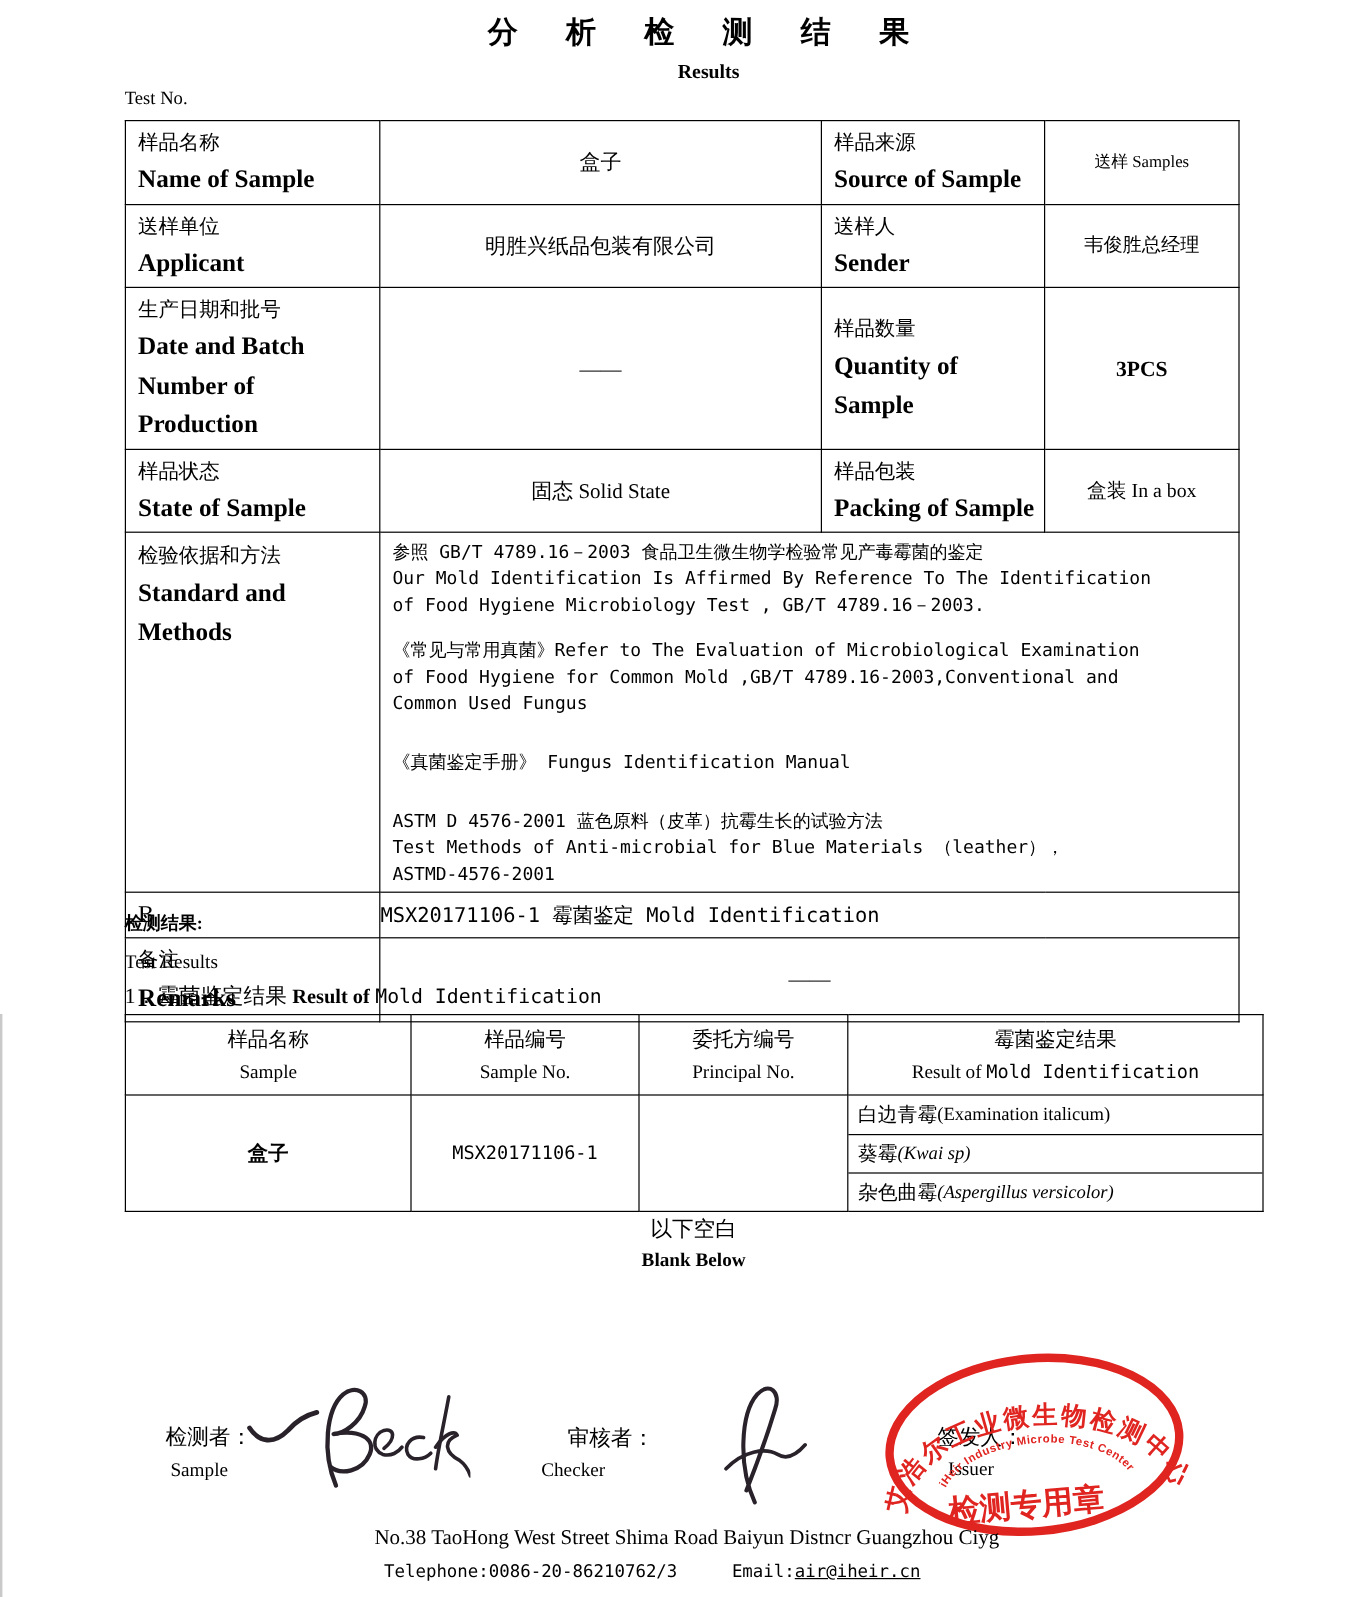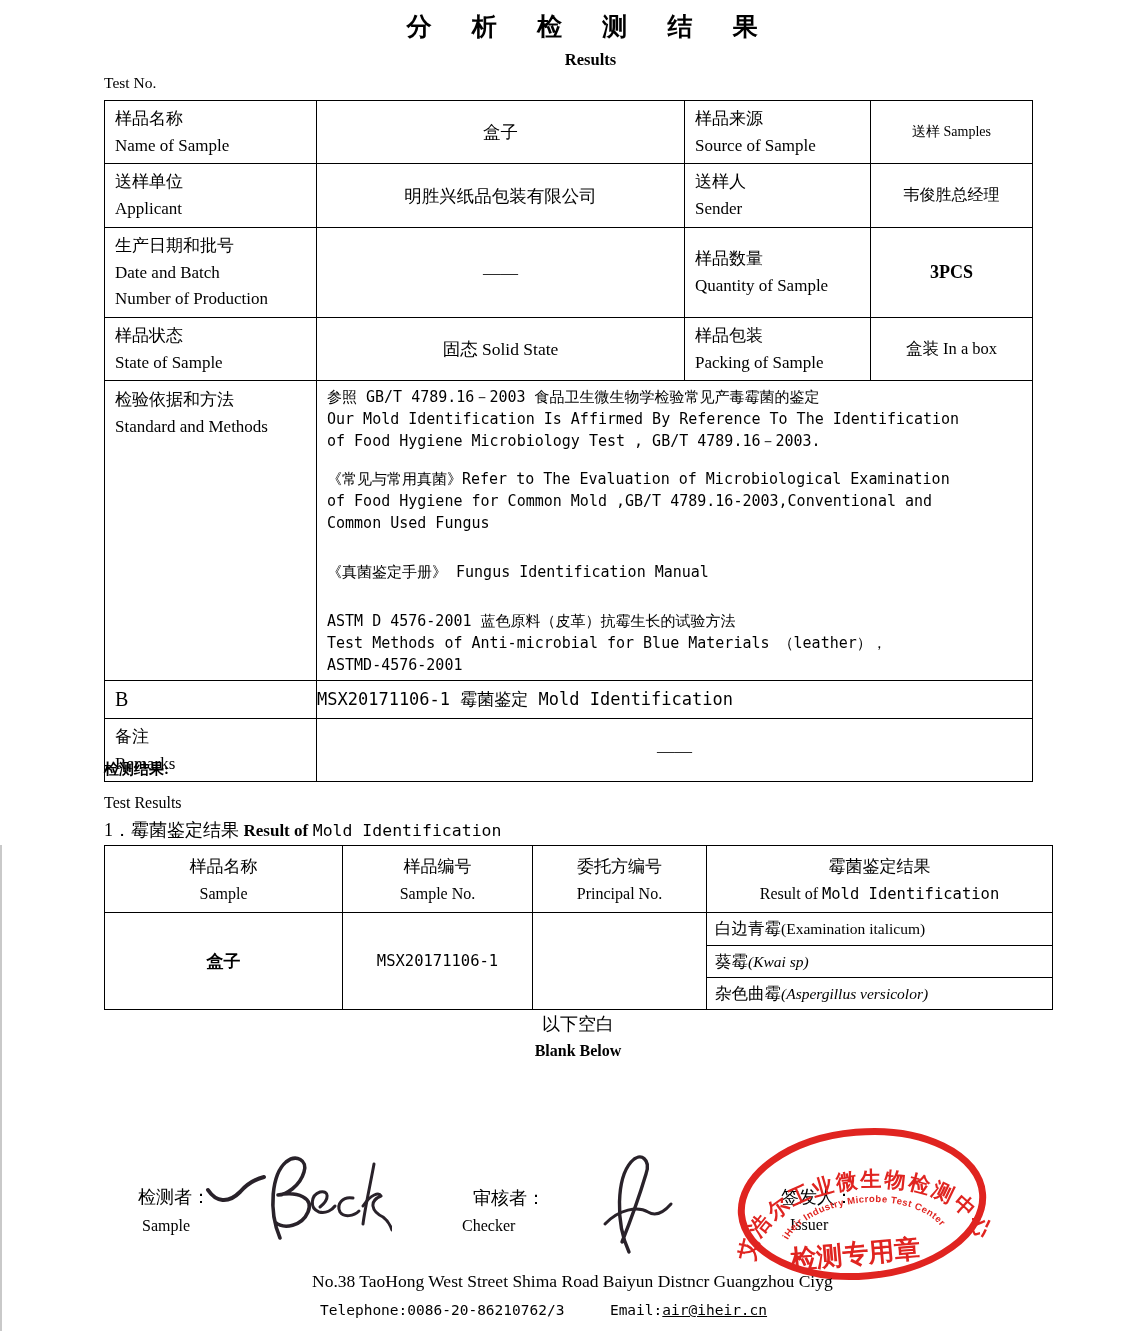--- a/index.html
+++ b/index.html
@@ -18,21 +18,21 @@
   .page-subtitle { top:50px; left:0; width:100%; text-align:center;
     font-size:16.5px; font-weight:bold; transform:translateX(22px); }
   .test-no { top:74px; left:104px; font-size:15.5px; }
 
   
   table { border-collapse:collapse; table-layout:fixed; }
   td, th { border:1.5px solid #000; vertical-align:middle; font-weight:normal; }
   .info-table { left:104px; top:100px; width:928px; }
   .lbl { padding:4px 4px 4px 10px; }
   .lbl .zh { font-size:17px; line-height:1.65; }
-  .lbl .en { font-size:17px; line-height:1.55; }
+  .lbl .en { font-size:21px; line-height:1.55;font-weight:bold; }
   .val { text-align:center; font-size:17.5px; }
   .std-cell { vertical-align:top; padding:5px 8px 0 10px; }
   .std-line { font-size:15px; line-height:22px; white-space:nowrap; }
   .std-p1 { margin-bottom:16px; }
   .std-p2 { margin-bottom:27px; }
   .std-p3 { margin-bottom:27px; }
   .b-label { font-size:20px; padding-left:10px; }
   .b-value { font-size:17px; padding-left:0; }
 
   
@@ -239,21 +239,21 @@
 <svg class="abs" style="left:202px;top:1150px" width="190" height="100" viewBox="0 0 190 100" aria-label="Beck">
   <path class="sig-stroke" stroke-width="4" d="M6,40 C14,52 26,54 38,42 C45,34 54,29 62,27"></path>
   <path class="sig-stroke" stroke-width="3.6" d="M78,88 C66,60 70,24 84,12 C94,4 106,10 102,22 C98,36 84,45 76,45 C96,41 112,48 106,62 C100,76 82,80 73,72"></path>
   <path class="sig-stroke" stroke-width="3" d="M118,57 C128,49 127,40 118,42 C109,45 107,58 117,62 C124,64 130,60 133,56"></path>
   <path class="sig-stroke" stroke-width="3" d="M151,48 C141,46 134,54 138,62 C142,68 152,66 157,61"></path>
   <path class="sig-stroke" stroke-width="3" d="M172,14 C168,36 163,58 161,74"></path>
   <path class="sig-stroke" stroke-width="3" d="M161,56 C169,44 177,42 179,46 C167,51 169,61 181,67 C185,70 188,74 190,80"></path>
 </svg>
 
 <div class="abs sig-label-zh" style="left:473px;top:1186px">审核者：</div>
-<div class="abs sig-label-en" style="left:462px;top:1217px">Checker</div>
+<div class="abs sig-label-en" style="left:451px;top:1217px">Checker</div>
 <svg class="abs" style="left:585px;top:1148px" width="95" height="115" viewBox="0 0 95 115" aria-label="checker signature">
   <path class="sig-stroke" stroke-width="3.4" d="M44,104 C30,74 32,30 46,14 C56,3 66,12 61,26 C55,46 45,74 37,94"></path>
   <path class="sig-stroke" stroke-width="3" d="M20,76 C34,61 53,58 63,64 C71,69 79,64 86,56"></path>
 </svg>
 
 <div class="abs sig-label-zh" style="left:781px;top:1185px">签发人：</div>
 <div class="abs sig-label-en" style="left:790px;top:1216px">Issuer</div>
 
 <svg class="abs stamp-svg" style="left:733px;top:1124px;transform:rotate(-5deg)" width="258" height="160" viewBox="0 0 258 160">
   <defs>

